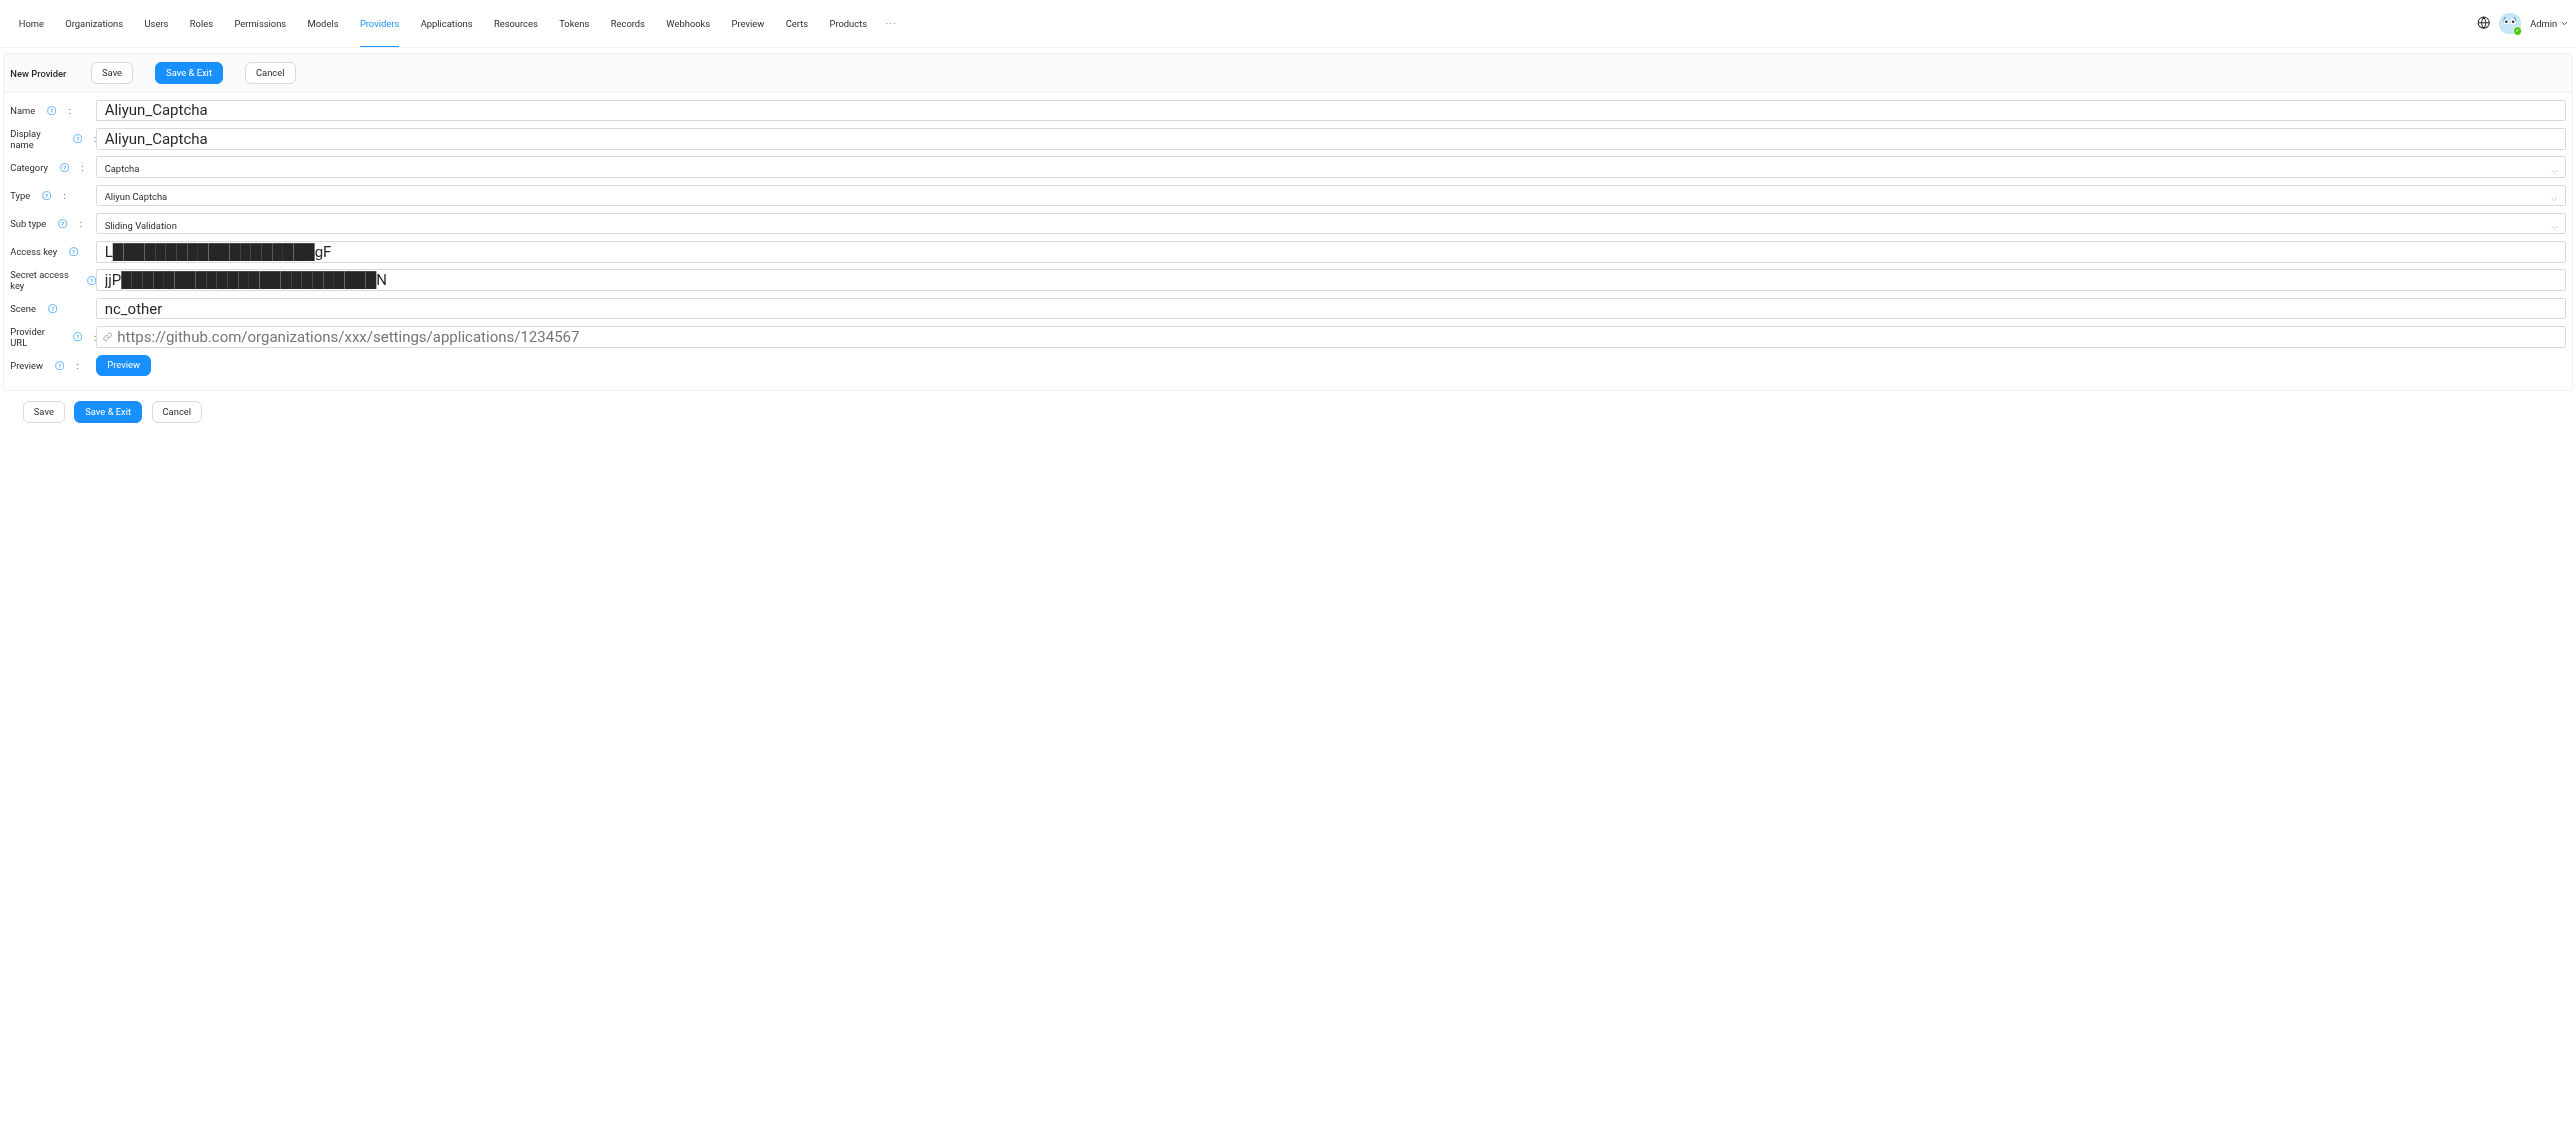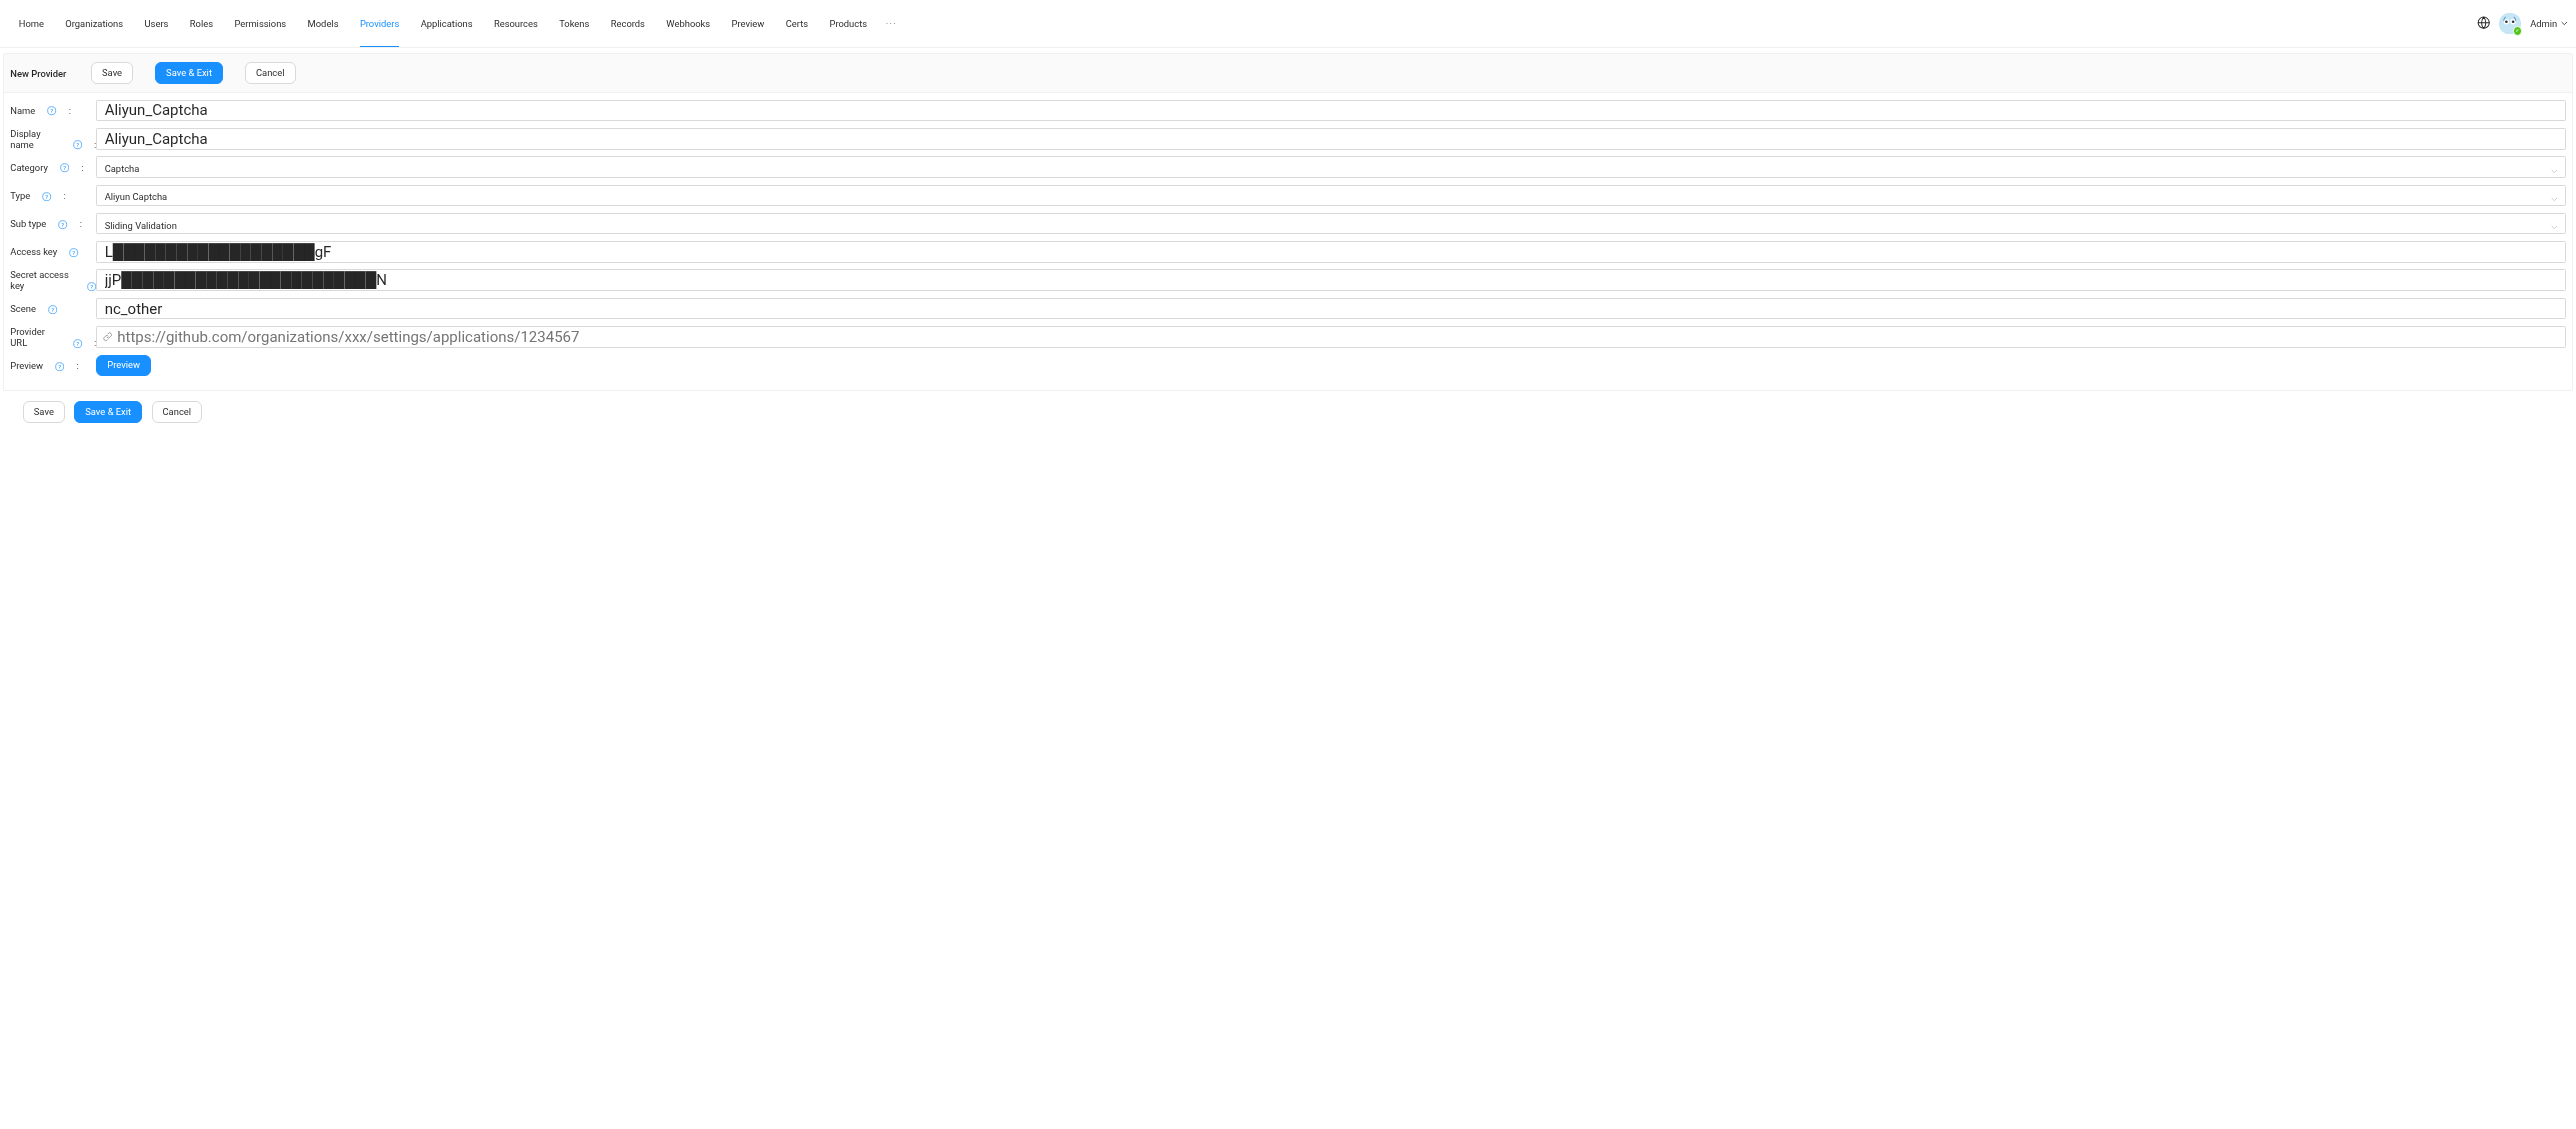--- a/index.html
+++ b/index.html
@@ -157,21 +157,21 @@
     .form-row {
       display: flex;
       align-items: center;
       margin-bottom: 6.7px;
       min-height: 21.5px;
     }
     .form-label {
       width: 86px;
       flex-shrink: 0;
       display: flex;
-      align-items: flex-end;
+      align-items: center;
       gap: 12px;
       font-size: 9.4px;
       color: rgba(0,0,0,0.85);
     }
     .help-icon {
       display: inline-flex;
       color: #1890ff;
       cursor: pointer;
     }
     .form-control-wrap {

